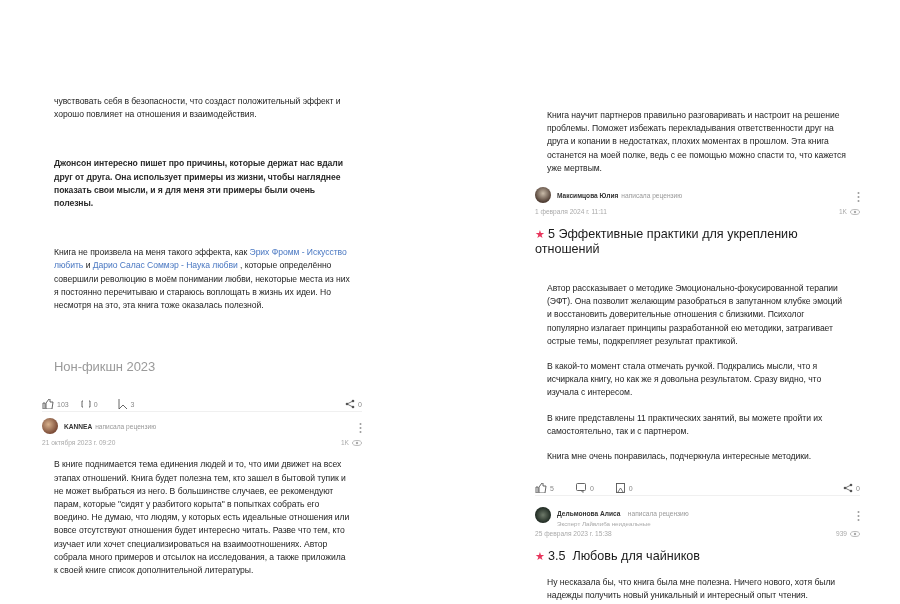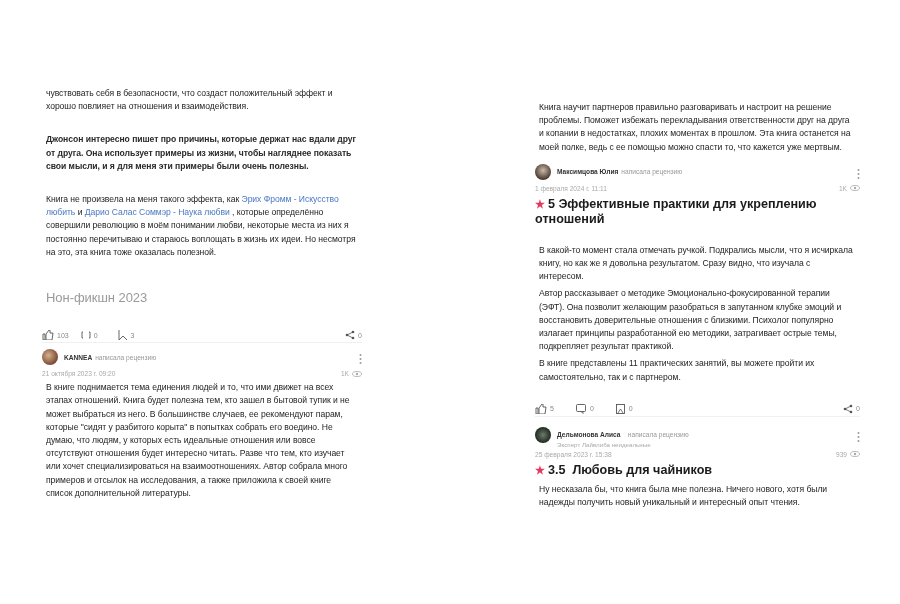--- a/index.html
+++ b/index.html
@@ -1,37 +1,37 @@
 <!DOCTYPE html>
 <html><head>
 <meta charset="utf-8">
 <style>
   html, body { margin:0; padding:0; }
   body { width:900px; height:604px; background:#ffffff; position:relative; overflow:hidden;
          font-family:"Liberation Sans", sans-serif; color:#1e1e1e; }
   .page { position:absolute; top:0; height:604px; }
   .page.left { left:42px; width:320px; }
   .page.right { left:535px; width:325px; }
-  .para { font-size:8.6px; line-height:13.2px; margin:4px; letter-spacing:-0.05px; }
+  .para { font-size:8.6px; line-height:13.2px; margin:12px; letter-spacing:-0.05px; }
   .gap { height:12px; }
   .link { color:#4a78c2; }
   .muted { color:#9a9a9a; font-size:13px; }
   .actions { display:flex; align-items:center; font-size:7px; color:#888; height:14px; border-bottom:1px solid #f0f0f0; }
   .actions .act { display:flex; align-items:center; margin-right:12px; }
   .actions .act svg { margin-right:3px; }
   .actions .share { margin-left:auto; display:flex; align-items:center; }
   .author-row { display:flex; align-items:center; margin-top:6px; position:relative; }
   .avatar { width:16px; height:16px; border-radius:50%; margin-right:6px; flex:none; }
   .author-name { font-size:6.6px; font-weight:bold; color:#333; }
   .author-action { font-size:6.6px; color:#999; margin-left:3px; }
   .author-sub { font-size:6.2px; color:#aaa; display:block; }
   .kebab { position:absolute; right:0; top:4px; width:3px; height:12px; }
   .meta-row { display:flex; justify-content:space-between; font-size:6.6px; color:#aaa; margin-top:5px; }
   .views { display:flex; align-items:center; }
-  .title { font-size:12.6px; font-weight:bold; margin:5px 0 5px; line-height:15px; color:#1b1b1b; }
+  .title { font-size:12.6px; font-weight:normal; margin:12px 0 5px; line-height:15px; color:#1b1b1b; }
   .star { color:#e8365d; font-size:11px; margin-right:3px; }
 </style>
 </head>
 <body>
 
 <div class="page left" style="padding-top:83px;">
   <p class="para">чувствовать себя в безопасности, что создаст положительный эффект и хорошо повлияет на отношения и взаимодействия.</p>
   <div class="gap"></div>
   <p class="para" style="color:#2a2a2a;font-weight:bold;">Джонсон интересно пишет про причины, которые держат нас вдали друг от друга. Она использует примеры из жизни, чтобы нагляднее показать свои мысли, и я для меня эти примеры были очень полезны.</p>
   <div class="gap"></div>
@@ -118,23 +118,24 @@
       <svg width="10" height="6" viewBox="0 0 10 6" style="margin-left:3px;">
           <ellipse cx="5" cy="3" rx="4.5" ry="2.5" fill="none" stroke="#aaa" stroke-width="0.8"></ellipse>
           <circle cx="5" cy="3" r="1.2" fill="#aaa"></circle>
         </svg>
     </span>
   </div>
   <div class="title">
     <span class="star">★</span><span>5</span>&nbsp;<span>Эффективные практики для укреплению отношений</span>
   </div>
   <div style="height:8px;"></div>
+  <p class="para">Автор рассказывает о методике Эмоционально-фокусированной терапии (ЭФТ). Она позволит желающим разобраться в запутанном клубке эмоций и восстановить доверительные отношения с близкими. Психолог популярно излагает принципы разработанной ею методики, затрагивает острые темы, подкрепляет результат практикой.</p>
   <p class="para">В какой-то момент стала отмечать ручкой. Подкрались мысли, что я исчиркала книгу, но как же я довольна результатом. Сразу видно, что изучала с интересом.</p>
-  <p class="para">Автор рассказывает о методике Эмоционально-фокусированной терапии (ЭФТ). Она позволит желающим разобраться в запутанном клубке эмоций и восстановить доверительные отношения с близкими. Психолог популярно излагает принципы разработанной ею методики, затрагивает острые темы, подкрепляет результат практикой.</p>
   <p class="para">В книге представлены 11 практических занятий, вы можете пройти их самостоятельно, так и с партнером.</p>
+  <p class="para">Книга мне очень понравилась, подчеркнула интересные методики.</p>
 
   <div class="actions" style="margin-top:18px;">
     <span class="act">
       <svg width="12" height="10" viewBox="0 0 12 10">
           <path d="M1 4h2v6H1zM4 4l3-4h1v3h3l-1 7H4z" fill="none" stroke="#555" stroke-width="0.9"></path>
         </svg>
       <span>5</span>
     </span>
     <span class="act" style="margin-left:10px;">
       <svg width="11" height="10" viewBox="0 0 11 10">

